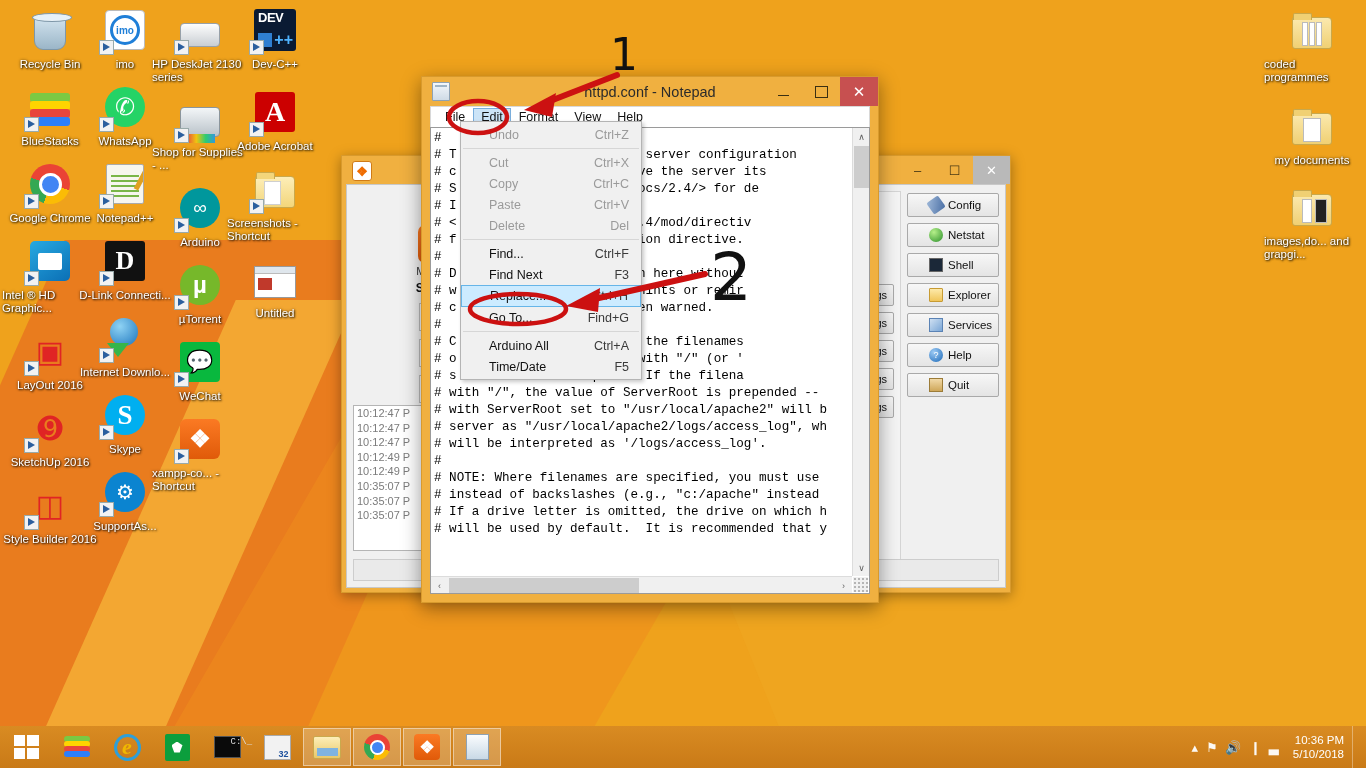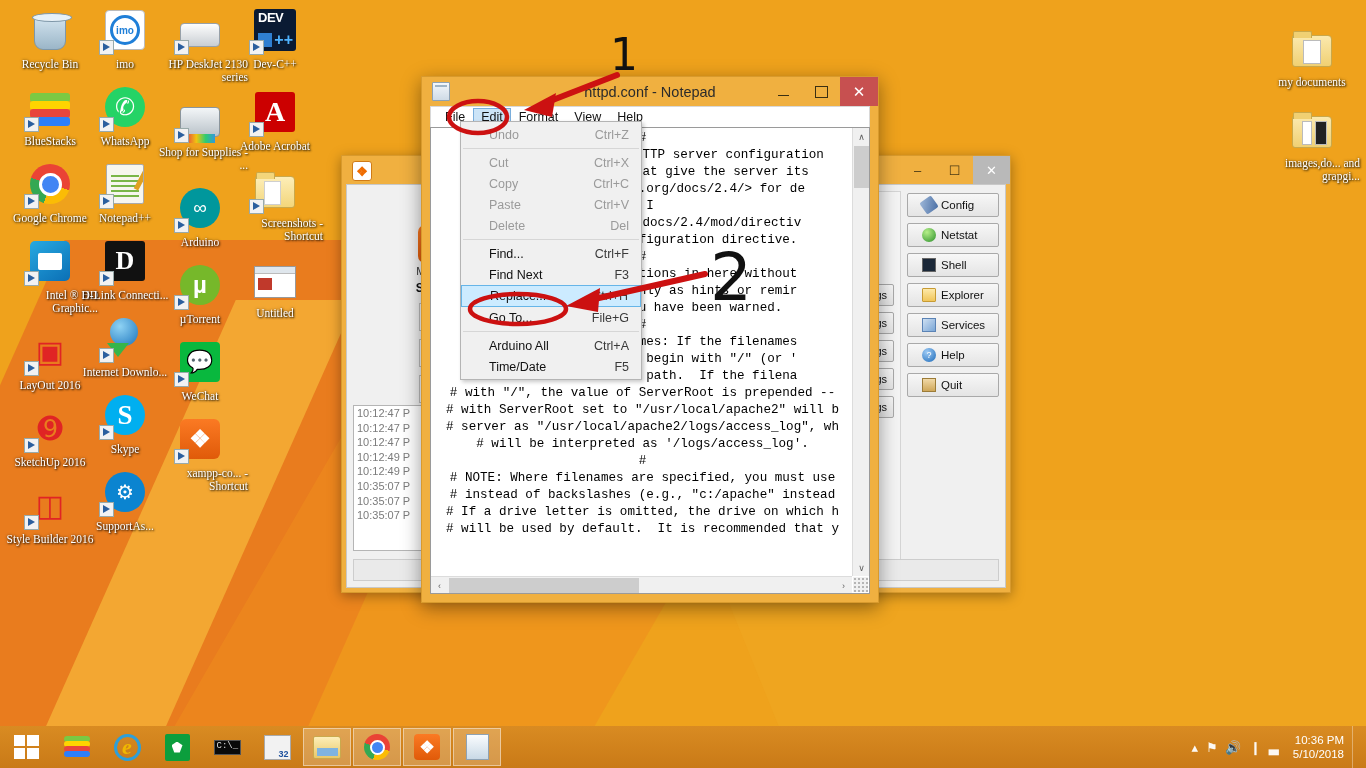--- a/index.html
+++ b/index.html
@@ -57,25 +57,24 @@
   .dicon .glyph {
     width: 48px; height: 48px;
     position: relative;
     display: flex; align-items: center; justify-content: center;
     margin-bottom: 4px;
   }
   .dicon .lbl {
     color: #fff;
     font-size: 11.5px;
     line-height: 13px;
-    text-align: right;
+    text-align: left;
     text-shadow: 1px 1px 2px rgba(0,0,0,.85), 0 0 3px rgba(0,0,0,.6);
     max-width: 96px;
     word-wrap: break-word;
-    font-family: Liberation Serif, serif;
   }
   .shortcut-arrow {
     position: absolute; left: -2px; bottom: -1px;
     width: 15px; height: 15px;
     background: #f2f2f2;
     border: 1px solid #9aa;
   }
   .shortcut-arrow:after {
     content: "";
     position: absolute; left: 3px; top: 2px;
@@ -190,21 +189,21 @@
     position:absolute; left:6px; bottom:36px; width:168px; height:146px;
     background:#fff; border:1px solid #b5b5b5; overflow:hidden;
   }
   #xampp-log .logline { font-size:11px; color:#7b7b7b; padding:0 3px; line-height:14.6px; white-space:nowrap; }
   #xampp-right { position:absolute; right:6px; top:8px; width:92px; }
   .xbtn {
     display:flex;align-items:center; gap:5px;
     height:24px; margin-bottom:6px;
     background:linear-gradient(180deg,#f7f7f7,#e4e4e4);
     border:1px solid #a9a9a9; border-radius:2px;
-    font-size:11.5px; color:#111; padding-left:14px;
+    font-size:11.5px; color:#111; padding-left:21px;
   }
   .xbtn .bi { width:14px;height:14px;display:inline-block;flex:0 0 14px; }
   .bi-config{background:linear-gradient(135deg,#9fb8d8,#4a6fa5);border-radius:2px;transform:rotate(-35deg);}
   .bi-netstat{background:radial-gradient(circle at 35% 30%,#b6f08a,#2a8f2a);border-radius:50%;}
   .bi-shell{background:#1b2838;border:1px solid #666;}
   .bi-explorer{background:linear-gradient(180deg,#fde9a9,#f0c55a);border:1px solid #c79b33;border-radius:1px;}
   .bi-services{background:linear-gradient(135deg,#cfe0f2,#7aa6d6);border:1px solid #5b83b5;}
   .bi-help{background:radial-gradient(circle at 35% 30%,#9ecbf5,#1b69b8);border-radius:50%;color:#fff;font-size:9px;text-align:center;line-height:14px;}
   .bi-quit{background:linear-gradient(180deg,#f1d9a7,#cfa759);border:1px solid #9c7c38;}
   #xampp-bottom-strip {
@@ -222,21 +221,20 @@
     font-size:11px; color:#111; display:flex; align-items:center; justify-content:flex-end; padding-right:6px;
   }
 
   
   #notepad-window {
     position: absolute; left: 421px; top: 76px;
     width: 458px; height: 527px;
     background: #f0b040;
     border: 1px solid #d89a2d;
     box-shadow: 0 5px 18px rgba(0,0,0,.4);
-    text-align: center;
   }
   #np-titlebar { position:relative; height:29px; }
   #np-icon {
     position:absolute; left:10px; top:5px; width:18px; height:19px;
     background:linear-gradient(180deg,#f3f7fb,#cfdbe6);
     border:1px solid #8ea2b4; border-radius:1px;
   }
   #np-icon:before{content:"";position:absolute;left:2px;top:2px;right:2px;height:2px;background:#9fb4c6;}
   #np-title {
     position:absolute; left:0; right:0; top:0; height:29px;
@@ -324,21 +322,21 @@
   .tb-item {
     width:48px; height:38px; margin:0 1px;
     display:flex; align-items:center; justify-content:center;
   }
   .tb-item.running { background:rgba(255,255,255,.22); border:1px solid rgba(255,255,255,.45); }
   .tb-art { width:27px; height:27px; position:relative; }
   .ie { width:27px;height:27px;border-radius:50%;border:3px solid #2e9fd8;
        display:flex;align-items:center;justify-content:center;color:#f0b800;font-family:"Liberation Serif",serif;font-size:22px;font-style:italic;font-weight:bold;}
   .store { width:25px;height:27px;background:#0c9e3d;border-radius:2px;display:flex;align-items:center;justify-content:center;}
   .store:after{content:"";width:11px;height:11px;background:#fff;clip-path:polygon(50% 0,100% 35%,75% 100%,25% 100%,0 35%);}
-  .cmd { width:27px;height:15px;background:#0a0a0a;border:1px solid #555;color:#ddd;font-family:"Liberation Mono",monospace;font-size:9px;padding-left:2px;}
+  .cmd { width:27px;height:22px;background:#0a0a0a;border:1px solid #555;color:#ddd;font-family:"Liberation Mono",monospace;font-size:9px;padding-left:16px;}
   .calc32 { width:27px;height:25px;background:#f2f2f2;border:1px solid #aaa;position:relative;}
   .calc32:after{content:"32";position:absolute;right:1px;bottom:0;font-size:9px;color:#1b4f9c;font-weight:bold;}
   .explorer-tb { width:28px;height:23px;background:linear-gradient(180deg,#fdeeb8,#e9c869);border:1px solid #c9a94d;border-radius:2px 3px 2px 2px;position:relative;}
   .explorer-tb:after{content:"";position:absolute;left:3px;bottom:2px;width:21px;height:8px;background:#7fb3e0;}
   .chrome-tb { width:26px;height:26px;border-radius:50%;
     background:conic-gradient(#ea4335 0 30%, #fbbc05 30% 55%, #34a853 55% 80%, #ea4335 80% 100%);
     display:flex;align-items:center;justify-content:center;}
   .chrome-tb:after{content:"";width:11px;height:11px;border-radius:50%;background:#4285f4;border:2px solid #fff;}
   .xampp-tb { width:26px;height:26px;background:linear-gradient(180deg,#fb7a23,#e05a09);border-radius:4px;
     display:flex;align-items:center;justify-content:center;color:#fff;font-size:17px;font-weight:bold;}
@@ -550,20 +548,30 @@
     </div>
     <div class="dicon" style="margin-top:6px;">
       <div class="glyph">
           <div class="untitled"></div>
         </div>
       <div class="lbl">Untitled</div>
     </div>
   </div>
 
   <div class="icon-col" style="left:1262px;">
+    <div class="dicon">
+      <div class="glyph">
+        <div class="folder-docs">
+            <span class="it" style="left:9px;"></span>
+            <span class="it" style="left:16px;"></span>
+            <span class="it" style="left:23px;"></span>
+          </div>
+      </div>
+      <div class="lbl">coded programmes</div>
+    </div>
     <div class="dicon" style="margin-top:18px;">
       <div class="glyph">
         <div class="folder-docs">
             <span class="it" style="left:10px;width:18px;"></span>
           </div>
       </div>
       <div class="lbl">my documents</div>
     </div>
     <div class="dicon" style="margin-top:16px;">
       <div class="glyph">
@@ -735,21 +743,21 @@
     <div class="mi">
       <span class="mlabel">Find Next</span>
       <span class="maccel">F3</span>
     </div>
     <div class="mi highlight">
       <span class="mlabel">Replace...</span>
       <span class="maccel">Ctrl+H</span>
     </div>
     <div class="mi">
       <span class="mlabel">Go To...</span>
-      <span class="maccel">File+G</span>
+      <span class="maccel">Find+G</span>
     </div>
     <div class="msep"></div>
     <div class="mi">
       <span class="mlabel">Arduino All</span>
       <span class="maccel">Ctrl+A</span>
     </div>
     <div class="mi">
       <span class="mlabel">Time/Date</span>
       <span class="maccel">F5</span>
     </div>

